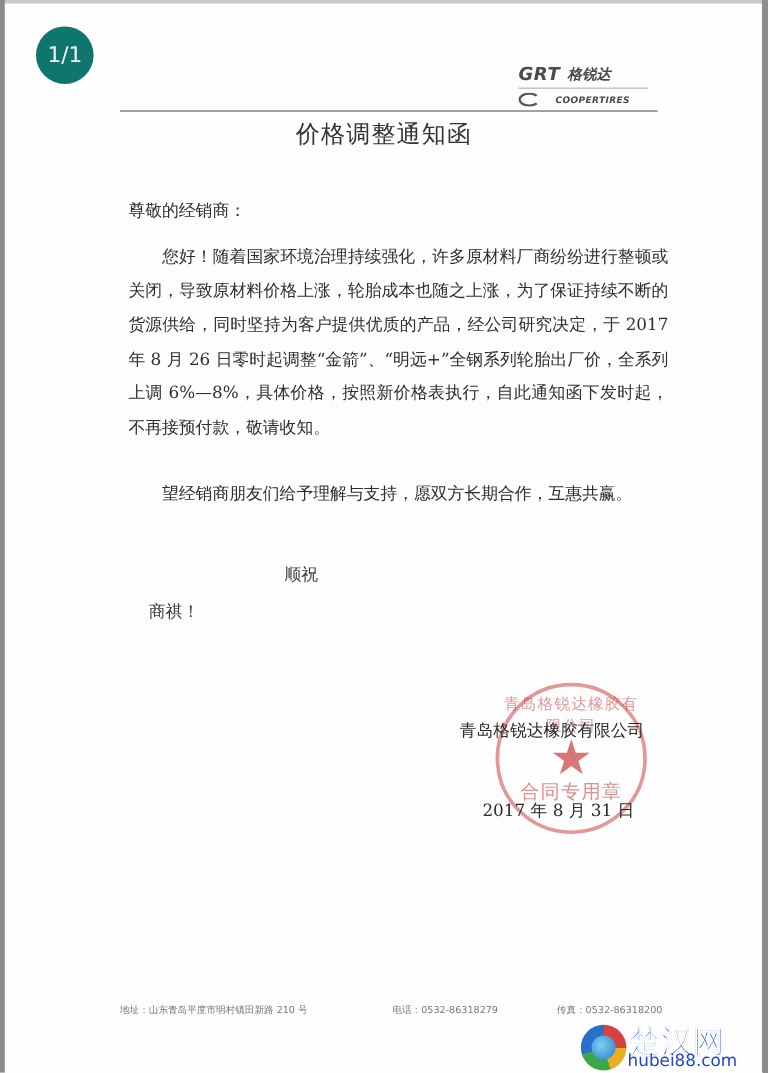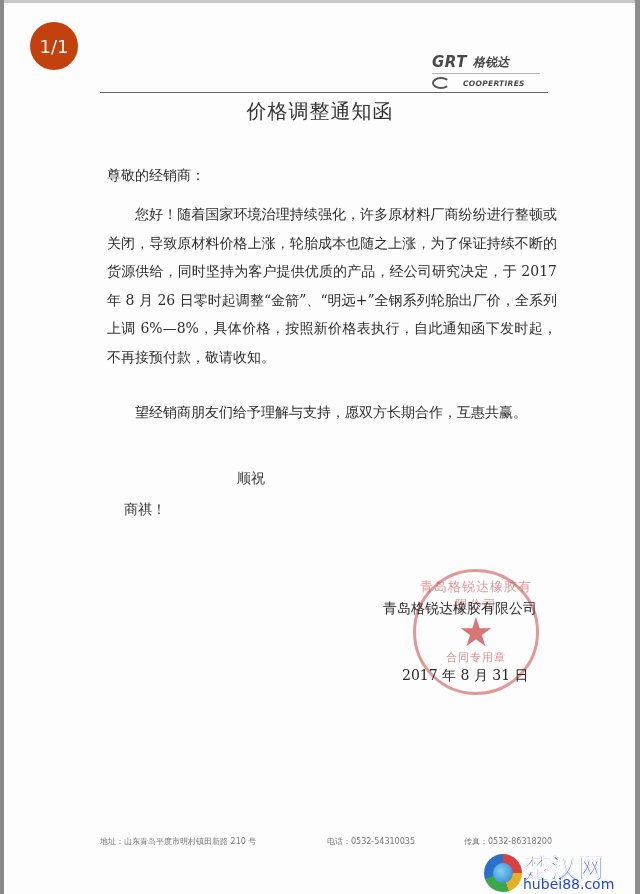--- a/index.html
+++ b/index.html
@@ -8,21 +8,21 @@
     background: #fdfdfd;
     font-family: "DejaVu Serif", "Liberation Serif", serif;
     color: #2a2a2a;
   }
   .edge-left { position: absolute; left: 0; top: 0; width: 4px; height: 894px; background: #8a8a8a; }
   .edge-right { position: absolute; right: 0; top: 0; width: 5px; height: 894px; background: #8d8d8d; }
   .edge-top { position: absolute; left: 0; top: 0; width: 640px; height: 3px; background: #c8c8c8; }
 
   .page-badge {
     position: absolute; left: 30px; top: 22px; width: 48px; height: 48px;
-    border-radius: 50%; background: #c2410c; color: #f4f4f4;
+    border-radius: 50%; background: #0f766e; color: #f4f4f4;
     font-family: "DejaVu Sans", "Liberation Sans", sans-serif;
     font-size: 18px; display: flex; align-items: center; justify-content: center;
   }
 
   .logo { position: absolute; left: 432px; top: 53px; width: 112px; }
   .logo-top { display: flex; align-items: center; gap: 6px; }
   .logo-grt {
     font-family: "DejaVu Sans", "Liberation Sans", sans-serif; font-weight: bold; font-style: italic;
     font-size: 15px; color: #4a4a4a; letter-spacing: 0.5px;
   }
@@ -63,21 +63,21 @@
     position: absolute; left: 38px; top: 38px; width: 44px; height: 44px;
     color: rgba(200, 60, 60, 0.7); font-size: 40px; line-height: 44px; text-align: center;
     font-family: "DejaVu Sans", sans-serif;
   }
   .seal-arc-text {
     position: absolute; left: 0; top: 6px; width: 100%; text-align: center;
     font-size: 13px; color: rgba(200, 70, 70, 0.55); letter-spacing: 1px;
   }
   .seal-bottom-text {
     position: absolute; left: 0; top: 78px; width: 100%; text-align: center;
-    font-size: 11px; color: rgba(200, 70, 70, 0.6); letter-spacing: 1px;
+    font-size: 16px; color: rgba(200, 70, 70, 0.6); letter-spacing: 1px;
   }
   .company { position: absolute; left: 383px; top: 600px; font-size: 14px; color: #2a2a2a; z-index: 2; }
   .date { position: absolute; left: 402px; top: 667px; font-size: 14px; color: #2a2a2a; z-index: 2; }
 
   .footer {
     position: absolute; top: 836px; font-size: 8px; color: #777;
     font-family: "DejaVu Sans", "Liberation Sans", sans-serif;
   }
   .footer-address { left: 100px; }
   .footer-phone { left: 327px; }
@@ -143,19 +143,19 @@
   <div class="seal-inner">
     <div class="seal-arc-text">青岛格锐达橡胶有限公司</div>
     <div class="seal-star">★</div>
     <div class="seal-bottom-text">合同专用章</div>
   </div>
 </div>
 <div class="company">青岛格锐达橡胶有限公司</div>
 <div class="date">2017 年 8 月 31 日</div>
 
 <div class="footer footer-address">地址：山东青岛平度市明村镇田新路 210 号</div>
-<div class="footer footer-phone">电话：0532-54310035</div>
+<div class="footer footer-phone">电话：0532-86318279</div>
 <div class="footer footer-fax">传真：0532-86318200</div>
 
 <div class="wm-text">头条号 / 轮</div>
 <div class="wm-globe"></div>
 <div class="wm-brand">楚汉网</div>
 <div class="wm-url">hubei88.com</div>
 
 </body></html>

